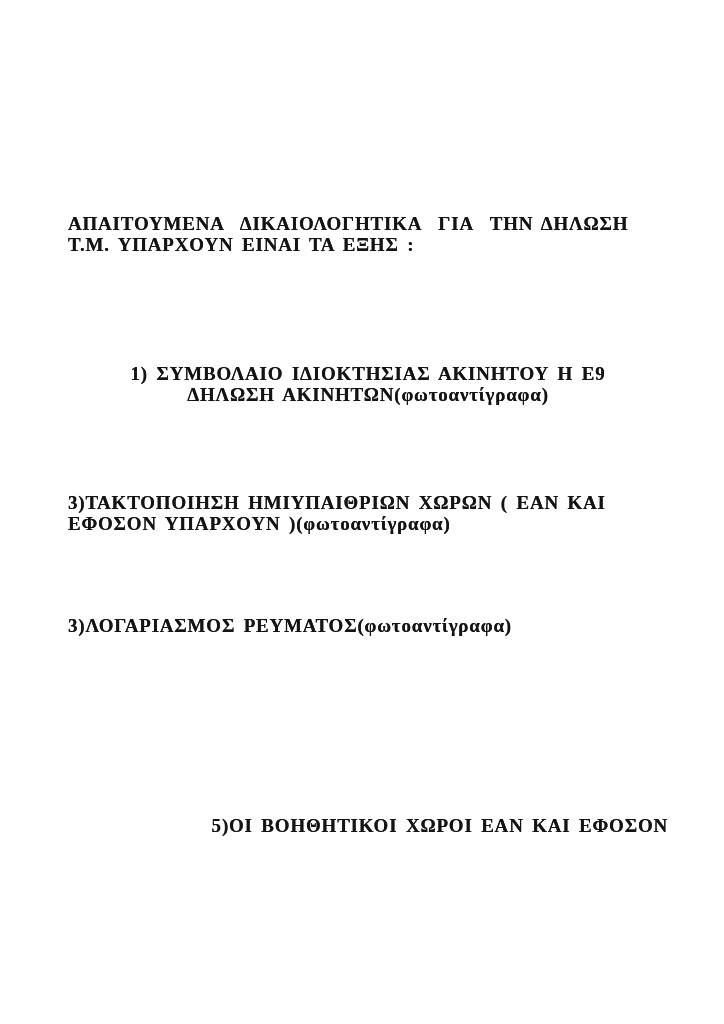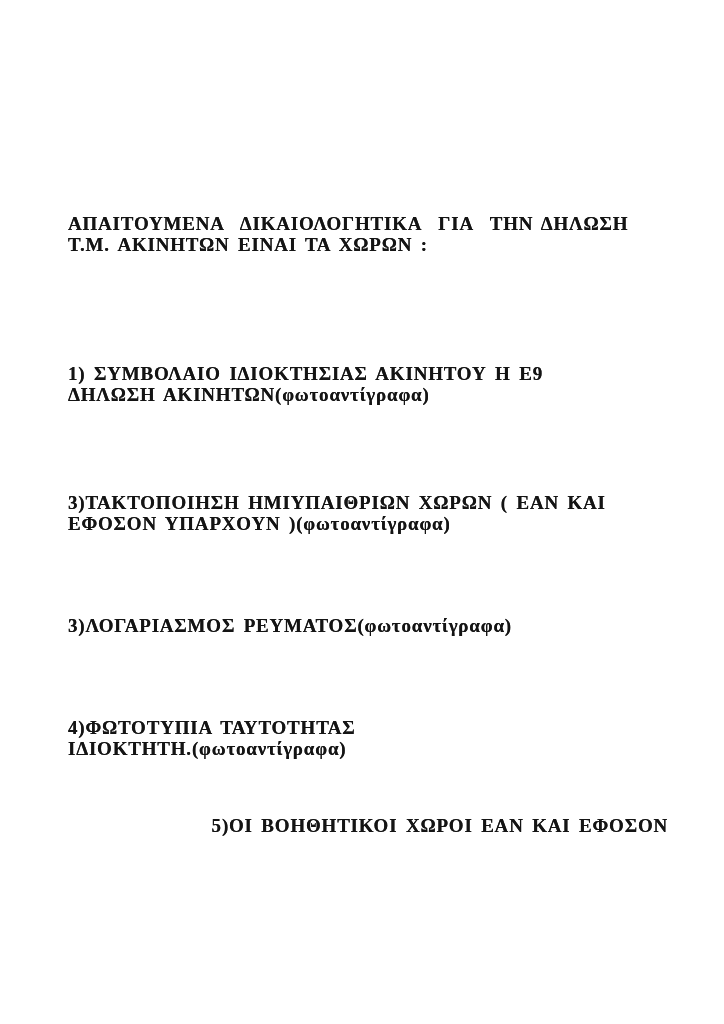--- a/index.html
+++ b/index.html
@@ -31,52 +31,48 @@
     line-height: 21px;
     letter-spacing: 0.8px;
     word-spacing: 3px;
   }
   .line {
     white-space: pre-wrap;
     
     text-shadow: 0 0 0.4px #333;
   }
   .heading { top: 197px; }
-  .item-1  { top: 347px; }
+  .item-1  { top: 347px; text-align: center; }
   .item-2  { top: 476px; }
   .item-3  { top: 599px; }
   .item-4  { top: 701px; }
   .item-5  { top: 799px; text-align: right; }
 </style>
 </head>
 <body>
 
 <div class="page">
 
   <div class="block heading">
     <div class="line">ΑΠΑΙΤΟΥΜΕΝΑ  ΔΙΚΑΙΟΛΟΓΗΤΙΚΑ  ΓΙΑ  ΤΗΝ ΔΗΛΩΣΗ</div>
-    <div class="line">Τ.Μ. ΑΚΙΝΗΤΩΝ ΕΙΝΑΙ ΤΑ ΧΩΡΩΝ :</div>
+    <div class="line">Τ.Μ. ΥΠΑΡΧΟΥΝ ΕΙΝΑΙ ΤΑ ΕΞΗΣ :</div>
   </div>
 
   <div class="block item-1">
     <div class="line">1) ΣΥΜΒΟΛΑΙΟ ΙΔΙΟΚΤΗΣΙΑΣ ΑΚΙΝΗΤΟΥ Η Ε9</div>
     <div class="line">ΔΗΛΩΣΗ ΑΚΙΝΗΤΩΝ(φωτοαντίγραφα)</div>
   </div>
 
   <div class="block item-2">
     <div class="line">3)ΤΑΚΤΟΠΟΙΗΣΗ ΗΜΙΥΠΑΙΘΡΙΩΝ ΧΩΡΩΝ ( ΕΑΝ ΚΑΙ</div>
     <div class="line">ΕΦΟΣΟΝ ΥΠΑΡΧΟΥΝ )(φωτοαντίγραφα)</div>
   </div>
 
   <div class="block item-3">
     <div class="line">3)ΛΟΓΑΡΙΑΣΜΟΣ ΡΕΥΜΑΤΟΣ(φωτοαντίγραφα)</div>
   </div>
 
-  <div class="block item-4">
-    <div class="line">4)ΦΩΤΟΤΥΠΙΑ ΤΑΥΤΟΤΗΤΑΣ</div>
-    <div class="line">ΙΔΙΟΚΤΗΤΗ.(φωτοαντίγραφα)</div>
-  </div>
 
   <div class="block item-5">
     <div class="line">5)ΟΙ ΒΟΗΘΗΤΙΚΟΙ ΧΩΡΟΙ ΕΑΝ ΚΑΙ ΕΦΟΣΟΝ</div>
   </div>
 
 </div>
 
 </body></html>

